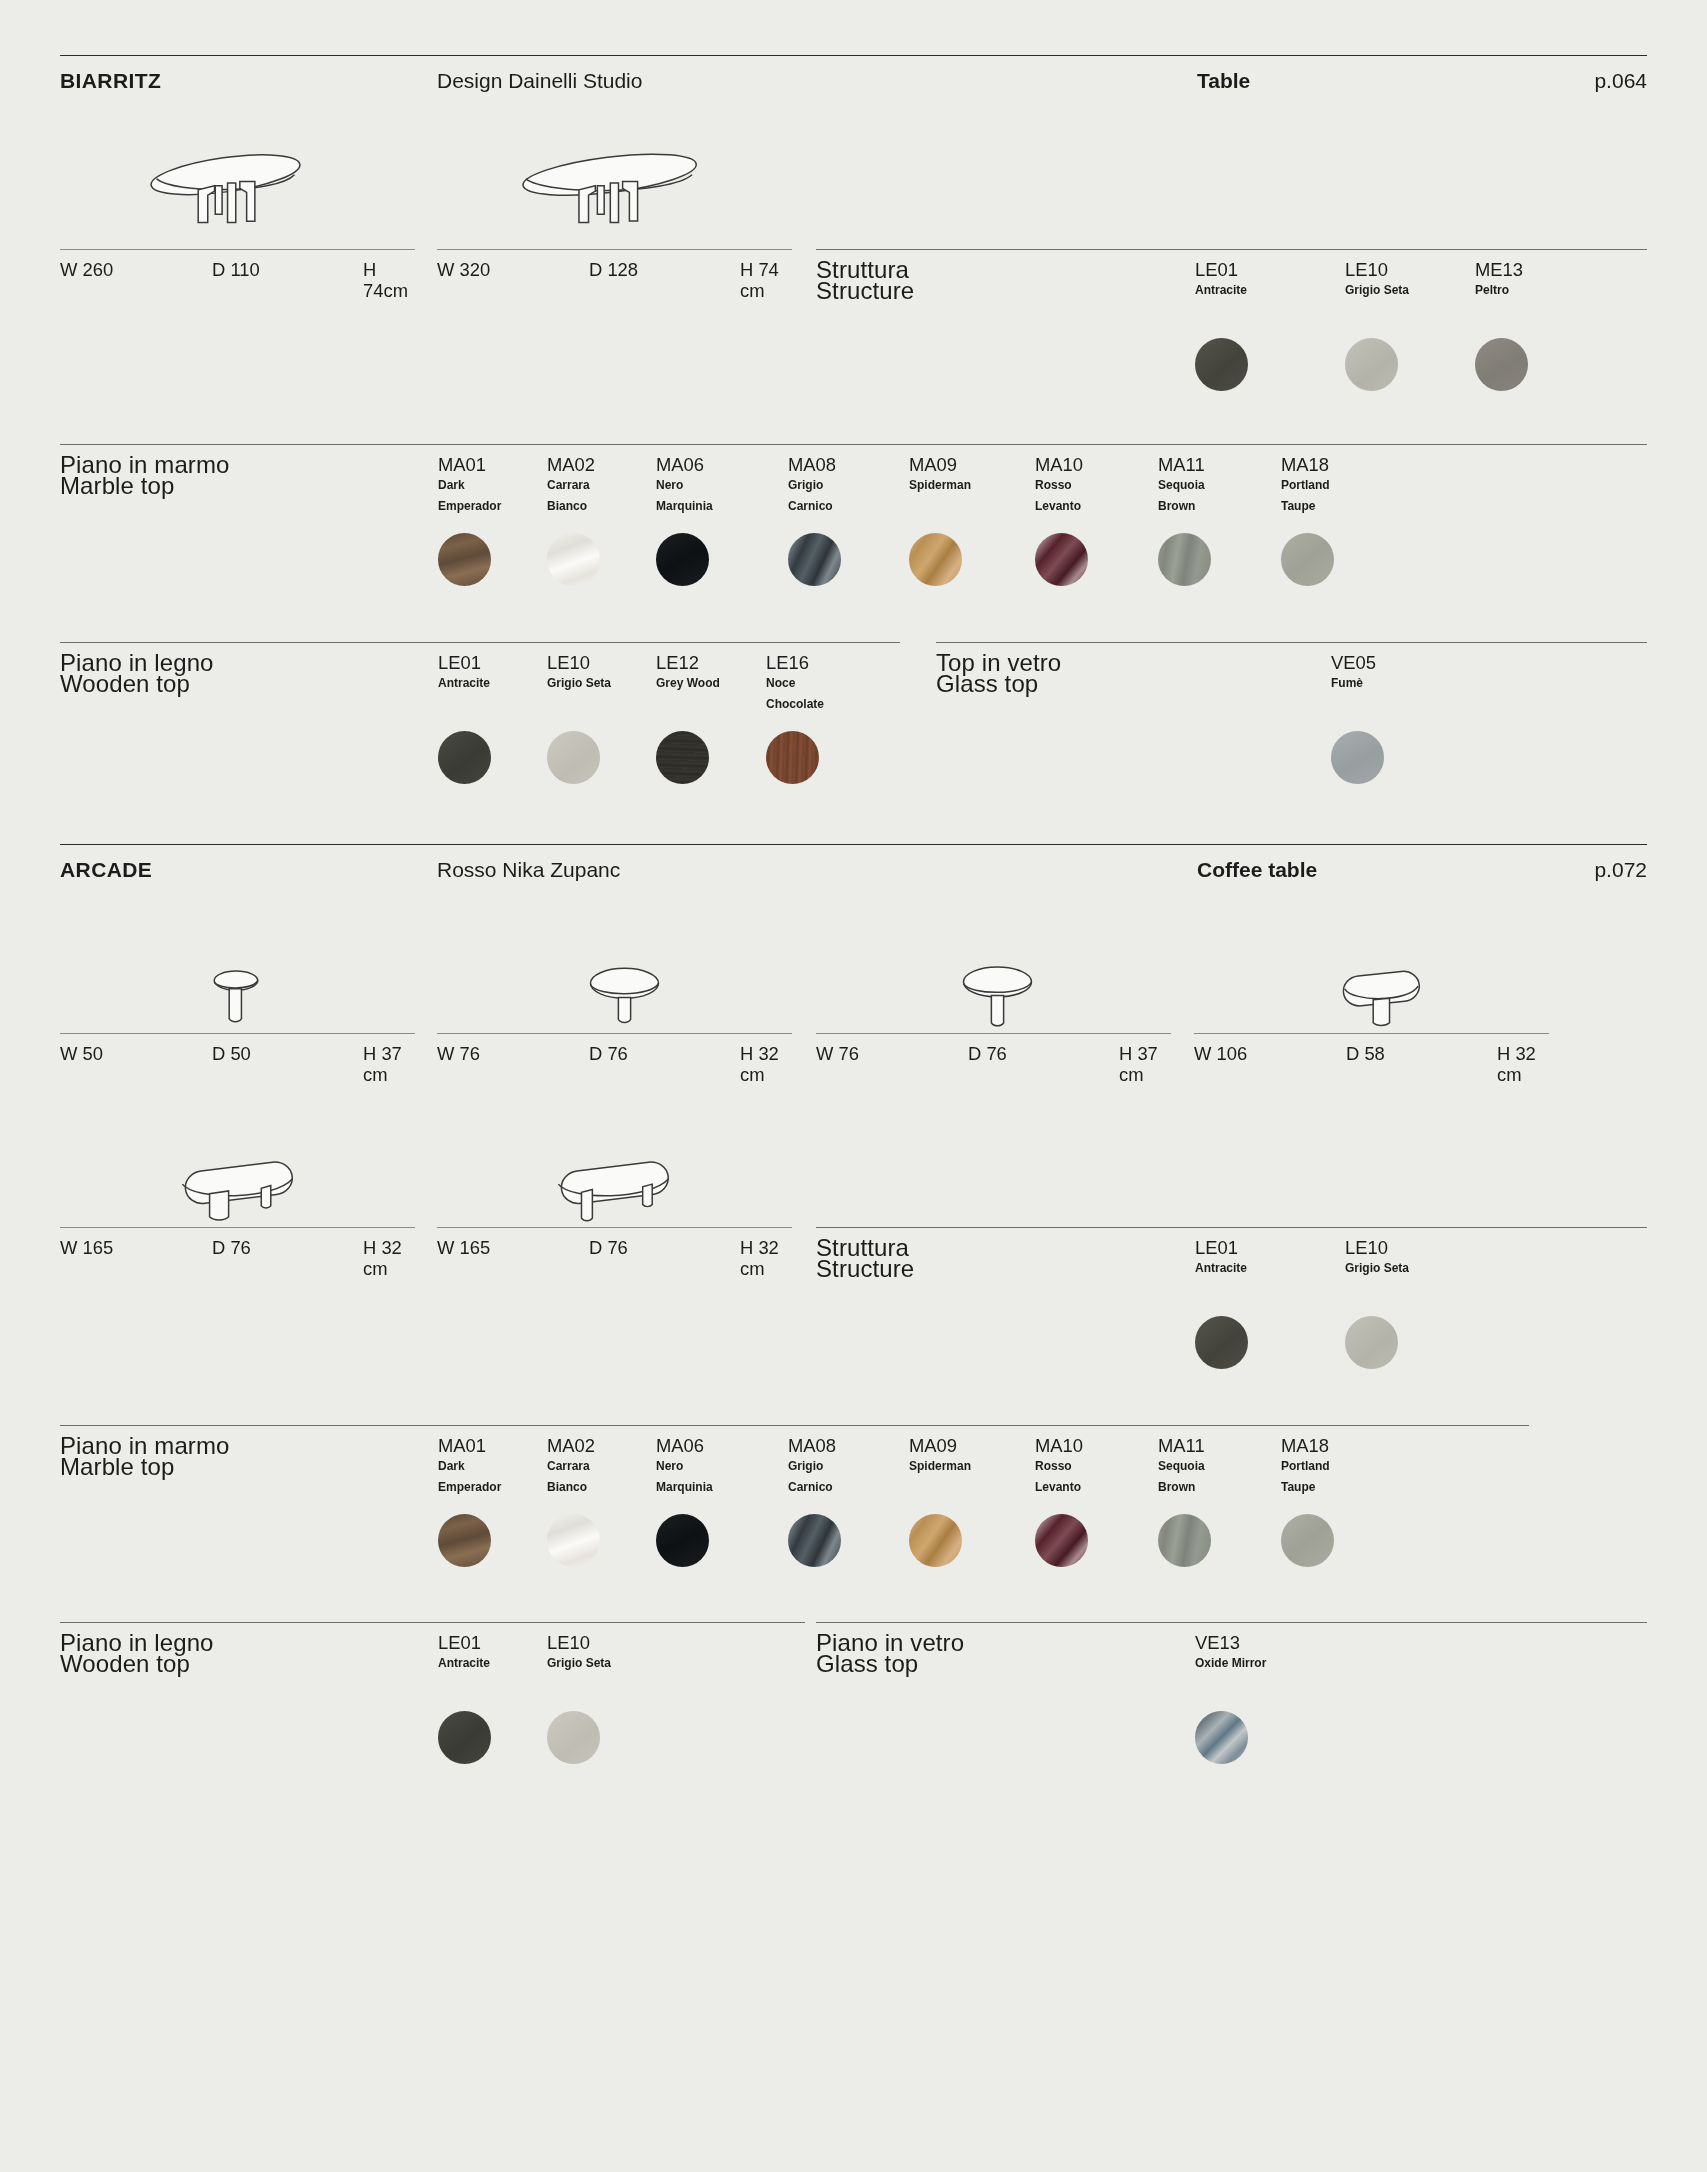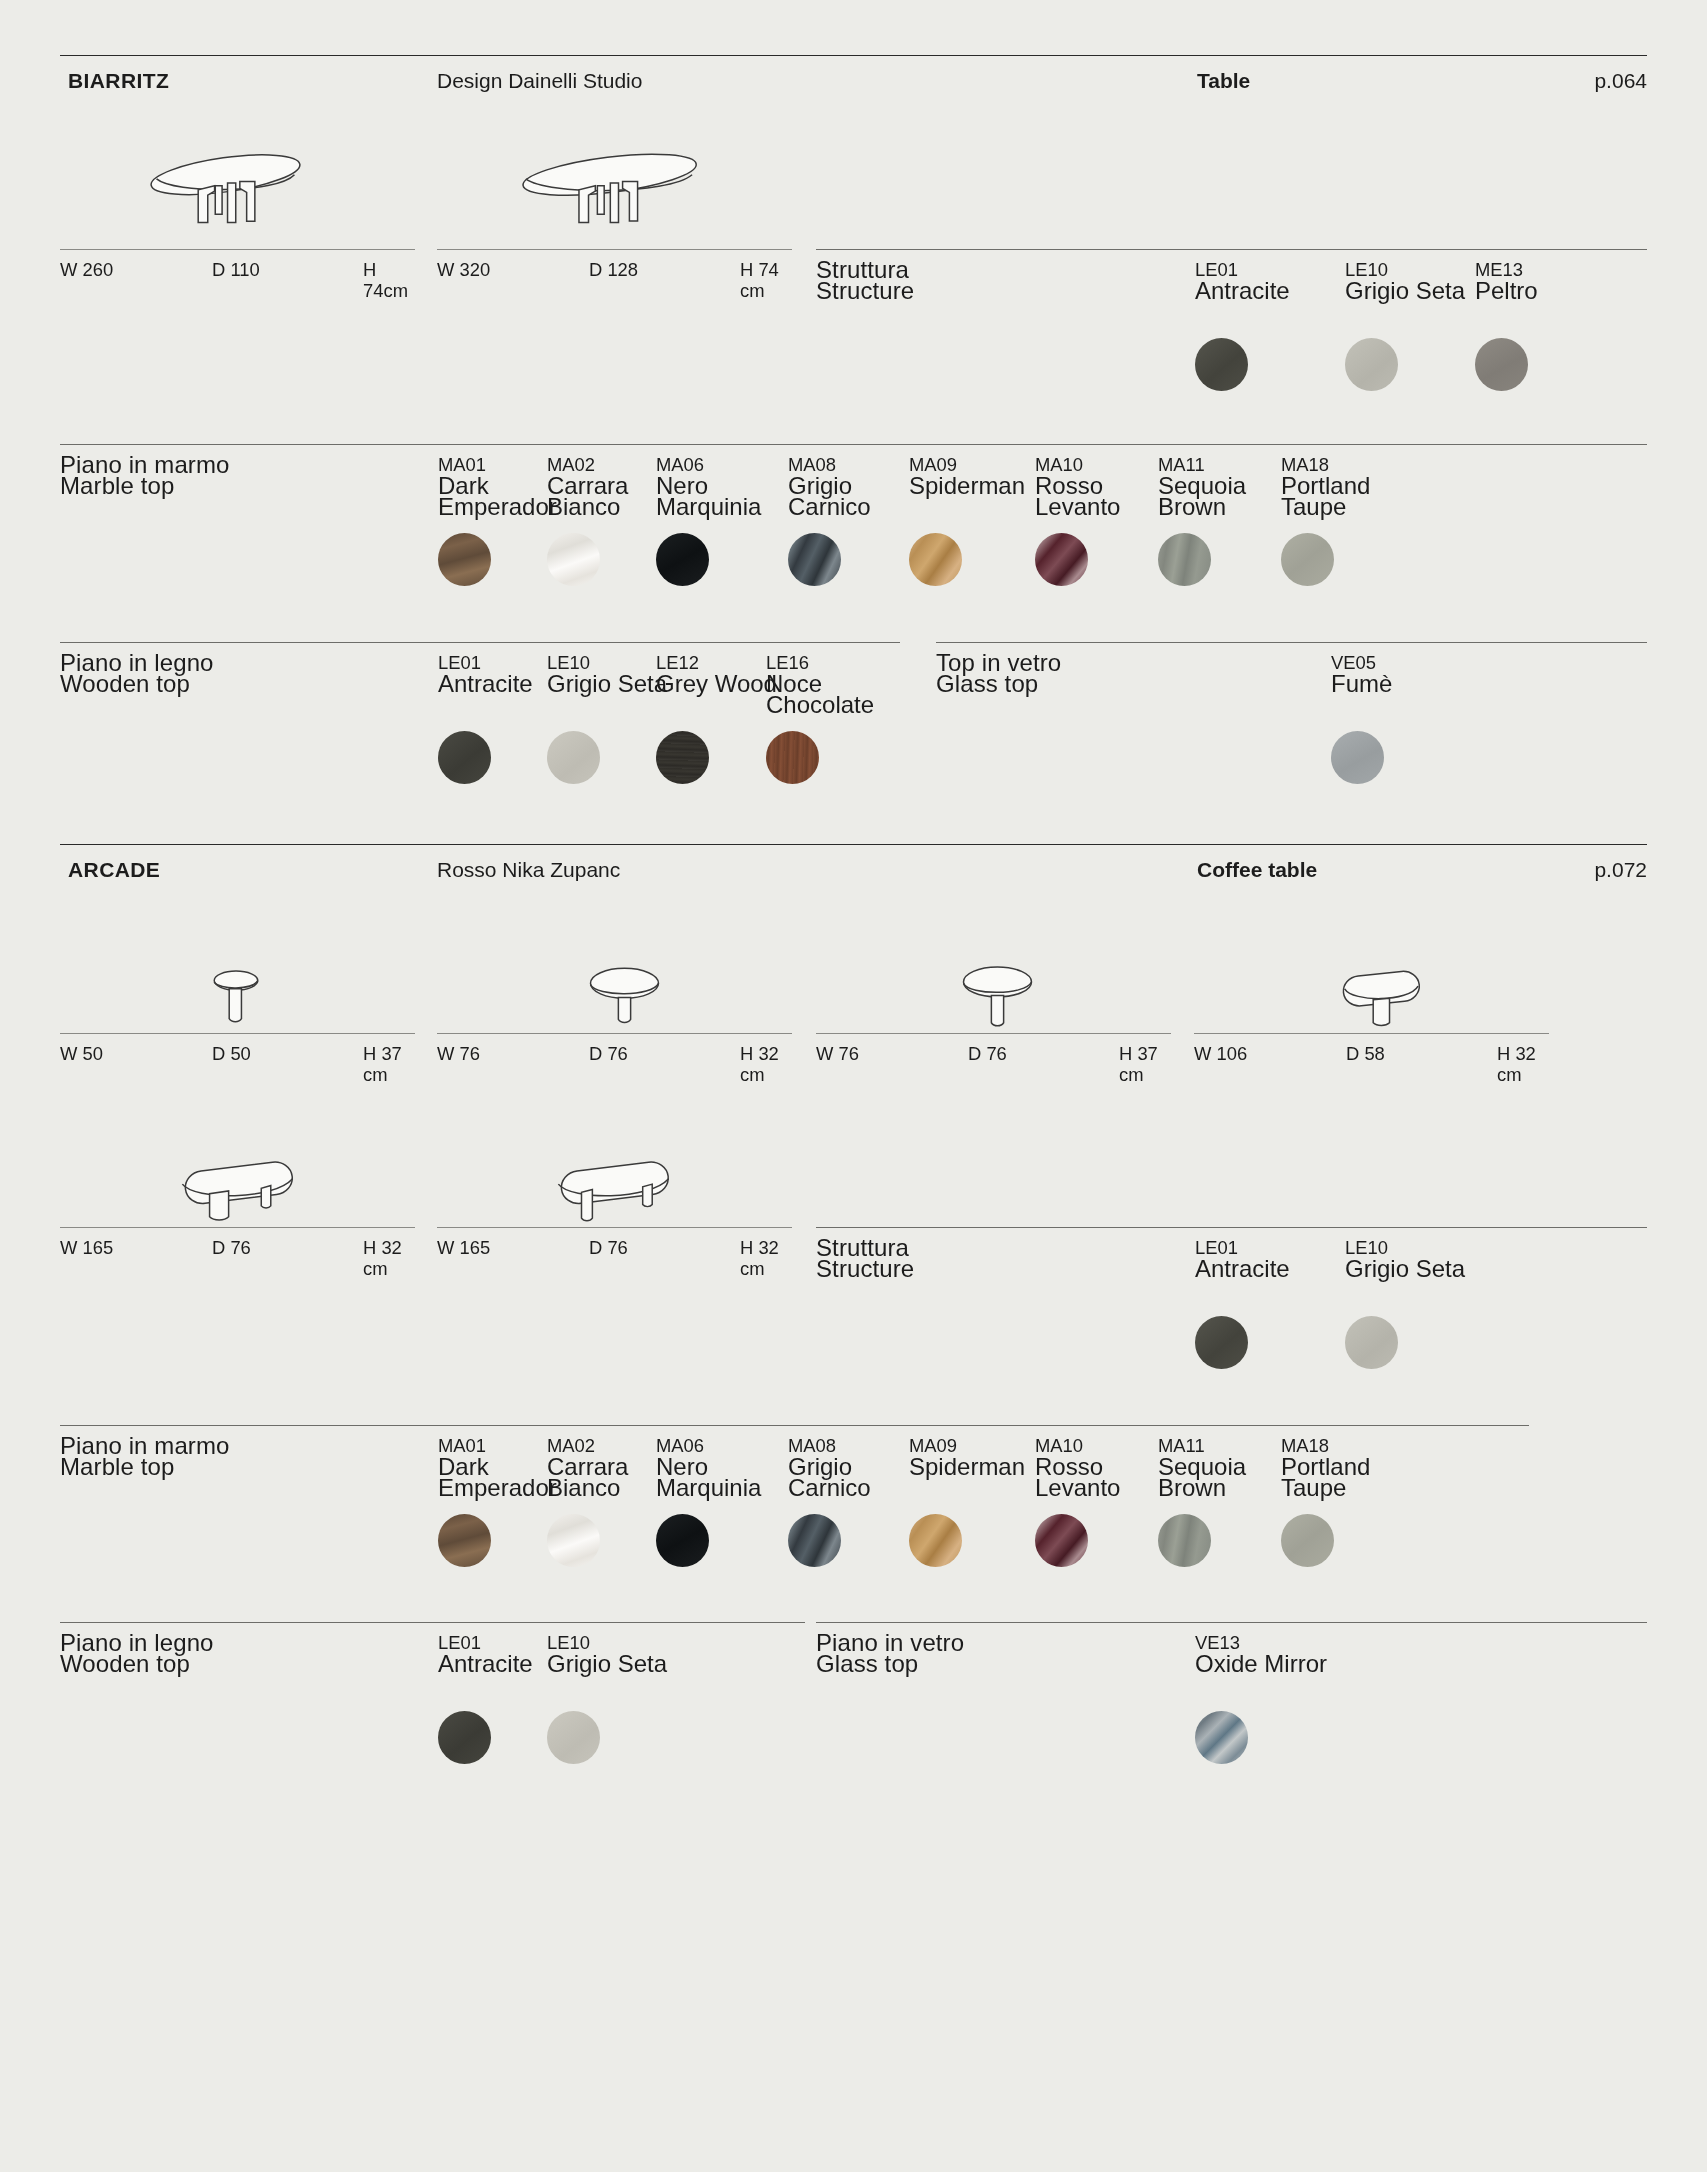--- a/index.html
+++ b/index.html
@@ -34,42 +34,42 @@
   .hdr-sub{font-size:21px;font-weight:400;}
 
   
   .rule{position:absolute;height:0;border-top:1.4px solid #2a2a2a;}
   .rule-thin{position:absolute;height:0;border-top:1px solid #8a8a86;}
   .rule-mid{position:absolute;height:0;border-top:1px solid #6d6d69;}
 
   
   .prod-header{position:absolute;left:0;right:0;}
   .prod-header .rule{left:60px;right:60px;top:0;}
-  .ph-name{position:absolute;left:68px;top:13.7px;}
+  .ph-name{position:absolute;left:60px;top:13.7px;}
   .ph-designer{position:absolute;left:437px;top:13.7px;}
   .ph-type{position:absolute;left:1197px;top:13.7px;font-weight:bold;}
   .ph-page{position:absolute;right:60px;top:13.7px;text-align:center;}
 
   
   .dimcell{position:absolute;}
   .dimcell .rule-thin{left:0;right:0;top:0;}
   .dimcell .dl{position:absolute;top:9.6px;}
   .dl.w{left:0;}
   .dl.d{left:152px;}
   .dl.h{left:303px;}
 
   
   .spec{position:absolute;}
   .spec .rule-mid{left:0;right:0;top:0;}
   .spec-label{position:absolute;top:9.6px;left:0;}
 
   
   .sw-col{position:absolute;top:9.6px;width:123px;}
   .sw-code{display:block;font-size:18.4px;line-height:21px;}
-  .sw-name{display:block;font-size:24px;line-height:21px;white-space:pre-line;}
+  .sw-name{display:block;font-size:12px;line-height:21px;white-space:pre-line;font-weight:bold;}
   .sw-dot{
     position:absolute;
     top:79px;left:0;
     width:53px;height:53px;
     border-radius:50%;
     background:#999;
     background-size:cover;
     background-position:center;
   }
 

